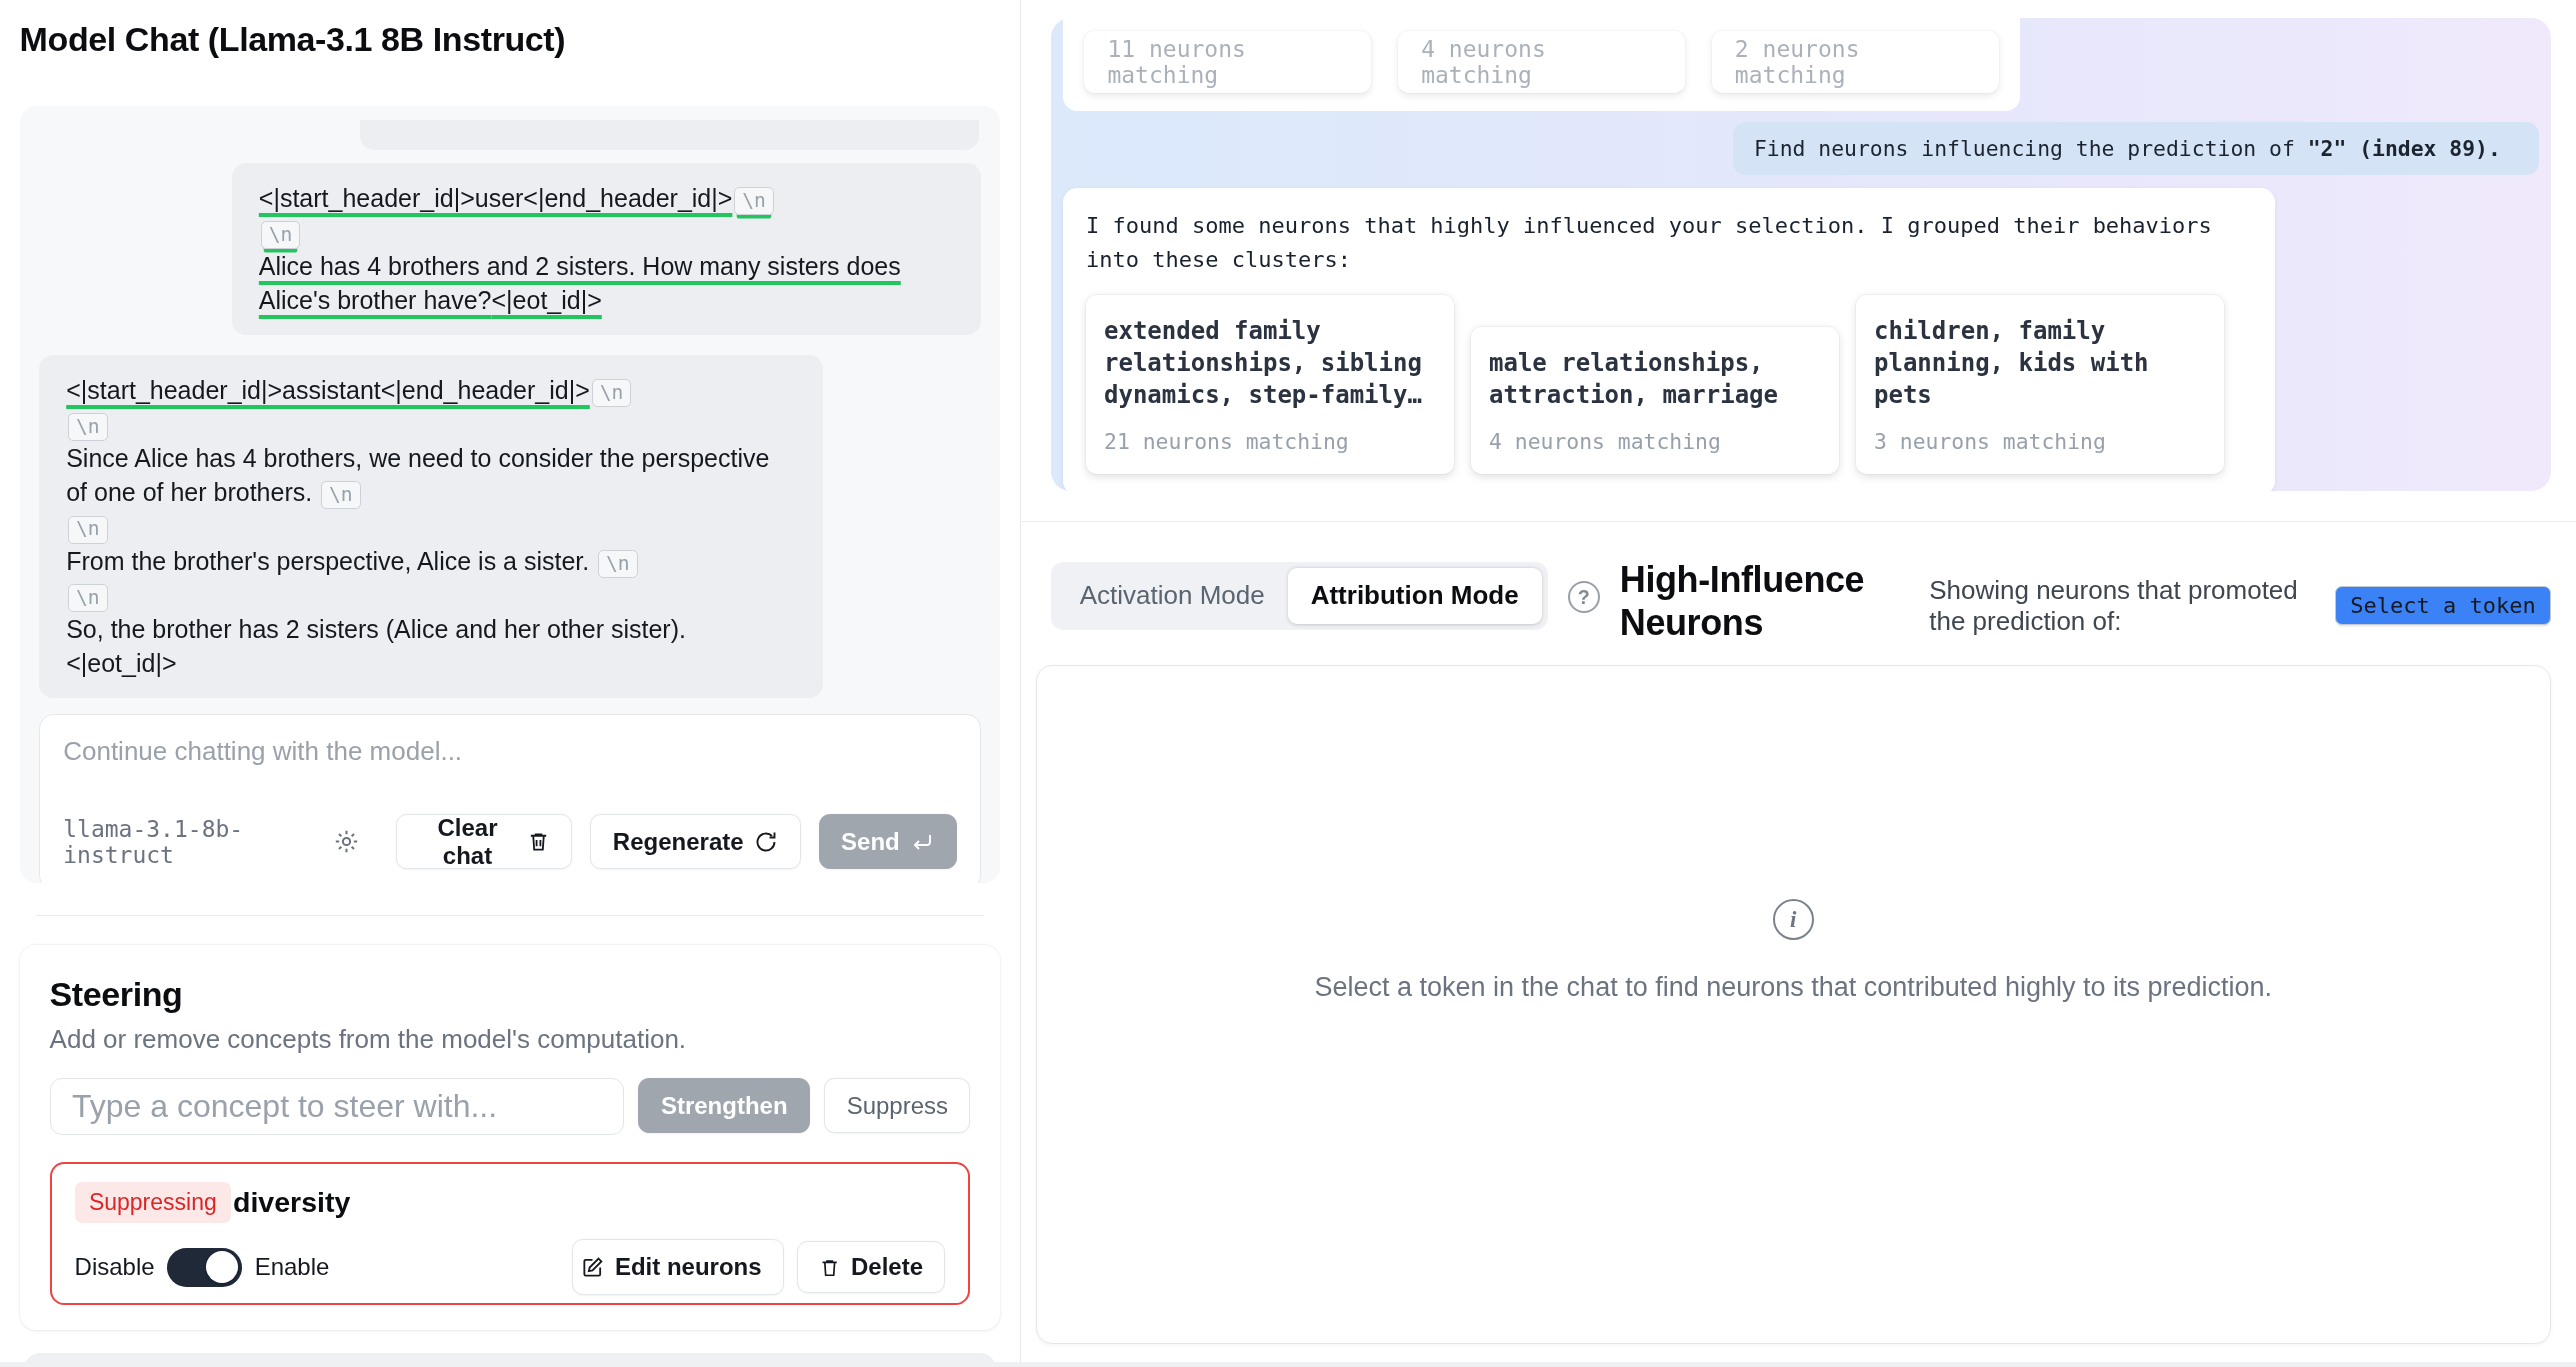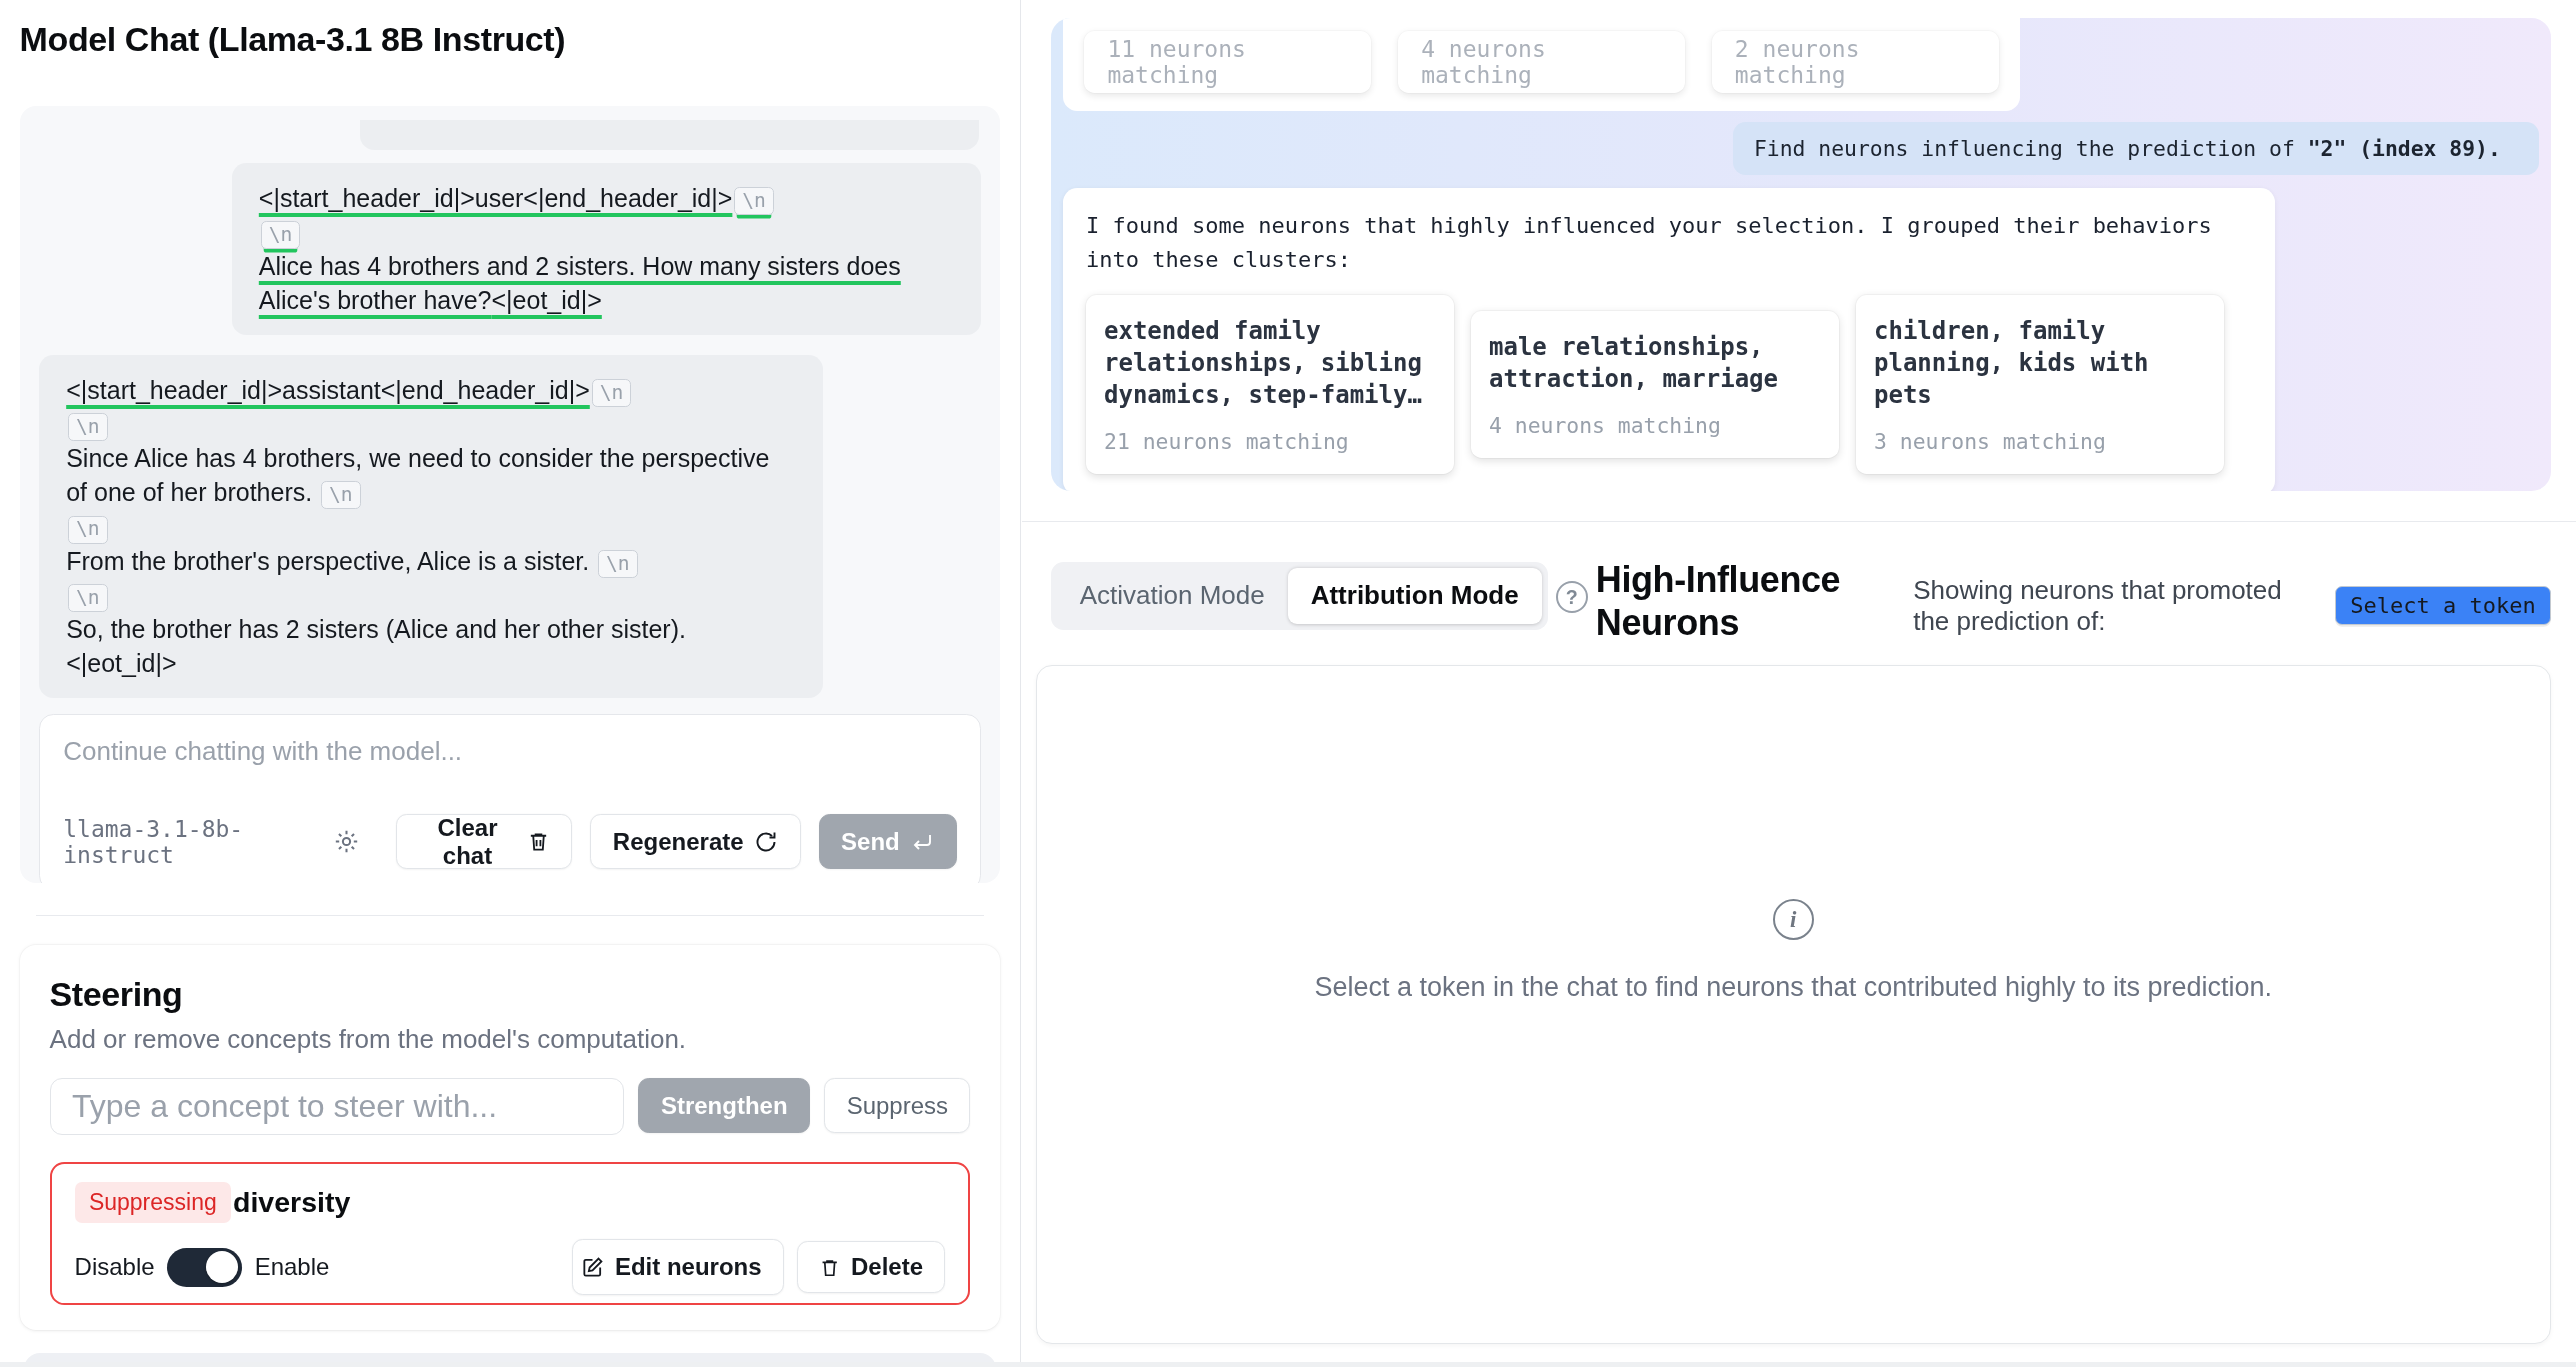--- a/index.html
+++ b/index.html
@@ -55,27 +55,27 @@
 
   
   .right{position:absolute;left:1022px;top:0;right:0;height:1367px;padding:18px 25px 0 28.5px;}
   .grad-container{border-radius:19.6px;background:linear-gradient(90deg,var(--grad-start,#dbe9fb) 0%,#e5e7fb 55%,var(--grad-end,#f0e9fb) 100%);height:473px;padding:0 12.5px 0 12.5px;overflow:hidden;}
   .clusters-scroll-box{background:#fff;border-radius:14.3px;width:957px;margin-top:-40px;padding:53px 21.4px 18px 21.4px;}
   .match-cards-row{display:flex;gap:27px;}
   .match-card{width:368px;height:62px;background:#fff;border-radius:10.7px;box-shadow:0 2.7px 7.1px rgba(0,0,0,.09),0 0 0 0.9px rgba(0,0,0,.02);display:flex;align-items:center;padding:0 23px;font-family:"DejaVu Sans Mono",monospace;font-size:23px;color:#abb1ba;}
   .inv-user-bubble{margin-top:10.7px;margin-left:auto;margin-right:0;width:806px;background:var(--blue-bubble,#d5e3f7);border-radius:12.5px;padding:13.4px 21.4px;font-family:"DejaVu Sans Mono",monospace;font-size:21.4px;line-height:27px;color:#1c2430;}
   .inv-assistant-card{margin-top:12.5px;width:1212px;background:#fff;border-radius:14.3px;padding:21.4px 23px;box-shadow:0 1.8px 5.3px rgba(0,0,0,.06);}
   .inv-assistant-text{font-family:"DejaVu Sans Mono",monospace;font-size:22px;line-height:34px;color:#1a212e;}
-  .cluster-row{margin-top:18px;display:flex;gap:17px;align-items:center;}
+  .cluster-row{margin-top:18px;display:flex;gap:17px;align-items:flex-end;}
   .cluster-card{width:368px;background:#fff;border-radius:10.7px;box-shadow:0 2.7px 9px rgba(0,0,0,.12),0 0 0 0.9px rgba(0,0,0,.03);padding:19.6px 18px;cursor:pointer;}
   .cluster-title{font-family:"DejaVu Sans Mono",monospace;font-weight:bold;font-size:24px;line-height:32px;color:#2b3340;}
   .cluster-count{margin-top:18px;font-family:"DejaVu Sans Mono",monospace;font-size:21.4px;color:#98a0ab;}
   .right-divider{border:none;border-top:0.9px solid #e8eaee;margin:30px -25px 0 -28.5px;}
 
-  .modes-row{margin-top:36px;display:flex;align-items:flex-start;gap:8px;}
+  .modes-row{margin-top:36px;display:flex;align-items:flex-start;gap:20px;}
   .tab-group{margin-top:3.6px;display:flex;align-items:center;background:#f0f1f4;border-radius:12.5px;padding:6.2px;flex:none;}
   .tab{font-size:26px;color:#5b6570;padding:12.5px 23px;border-radius:9px;cursor:pointer;white-space:nowrap;}
   .tab.active{background:#fff;color:#0b0d10;font-weight:600;box-shadow:0 0.9px 3.6px rgba(0,0,0,.18);}
   .q-circle{margin-top:23px;width:32px;height:32px;border:2.7px solid #98a0aa;border-radius:50%;color:#808a95;font-size:19.6px;font-weight:bold;display:flex;align-items:center;justify-content:center;flex:none;cursor:pointer;}
   .hi-col{display:flex;flex-direction:row;}
   .hi-title{font-size:36px;font-weight:bold;color:#0b0d10;letter-spacing:-0.4px;line-height:43px;}
   .hi-sub{margin-top:9px;display:flex;align-items:center;gap:14.3px;font-size:26px;color:#3f4650;}
   .keycap{font-family:"DejaVu Sans Mono",monospace;font-size:22px;color:#15191f;background:#3b82f6;border:1.8px solid #c3c9d0;border-radius:7.1px;padding:6.2px 14.3px;box-shadow:0 1.8px 0 rgba(0,0,0,.08);cursor:pointer;white-space:nowrap;}
 
   .empty-card{margin-top:21.4px;margin-left:-15px;height:679px;background:#fff;border:0.9px solid #e4e7ea;border-radius:16px;box-shadow:0 1.8px 4.5px rgba(0,0,0,.04);display:flex;flex-direction:column;align-items:center;justify-content:center;padding-bottom:107px;}

